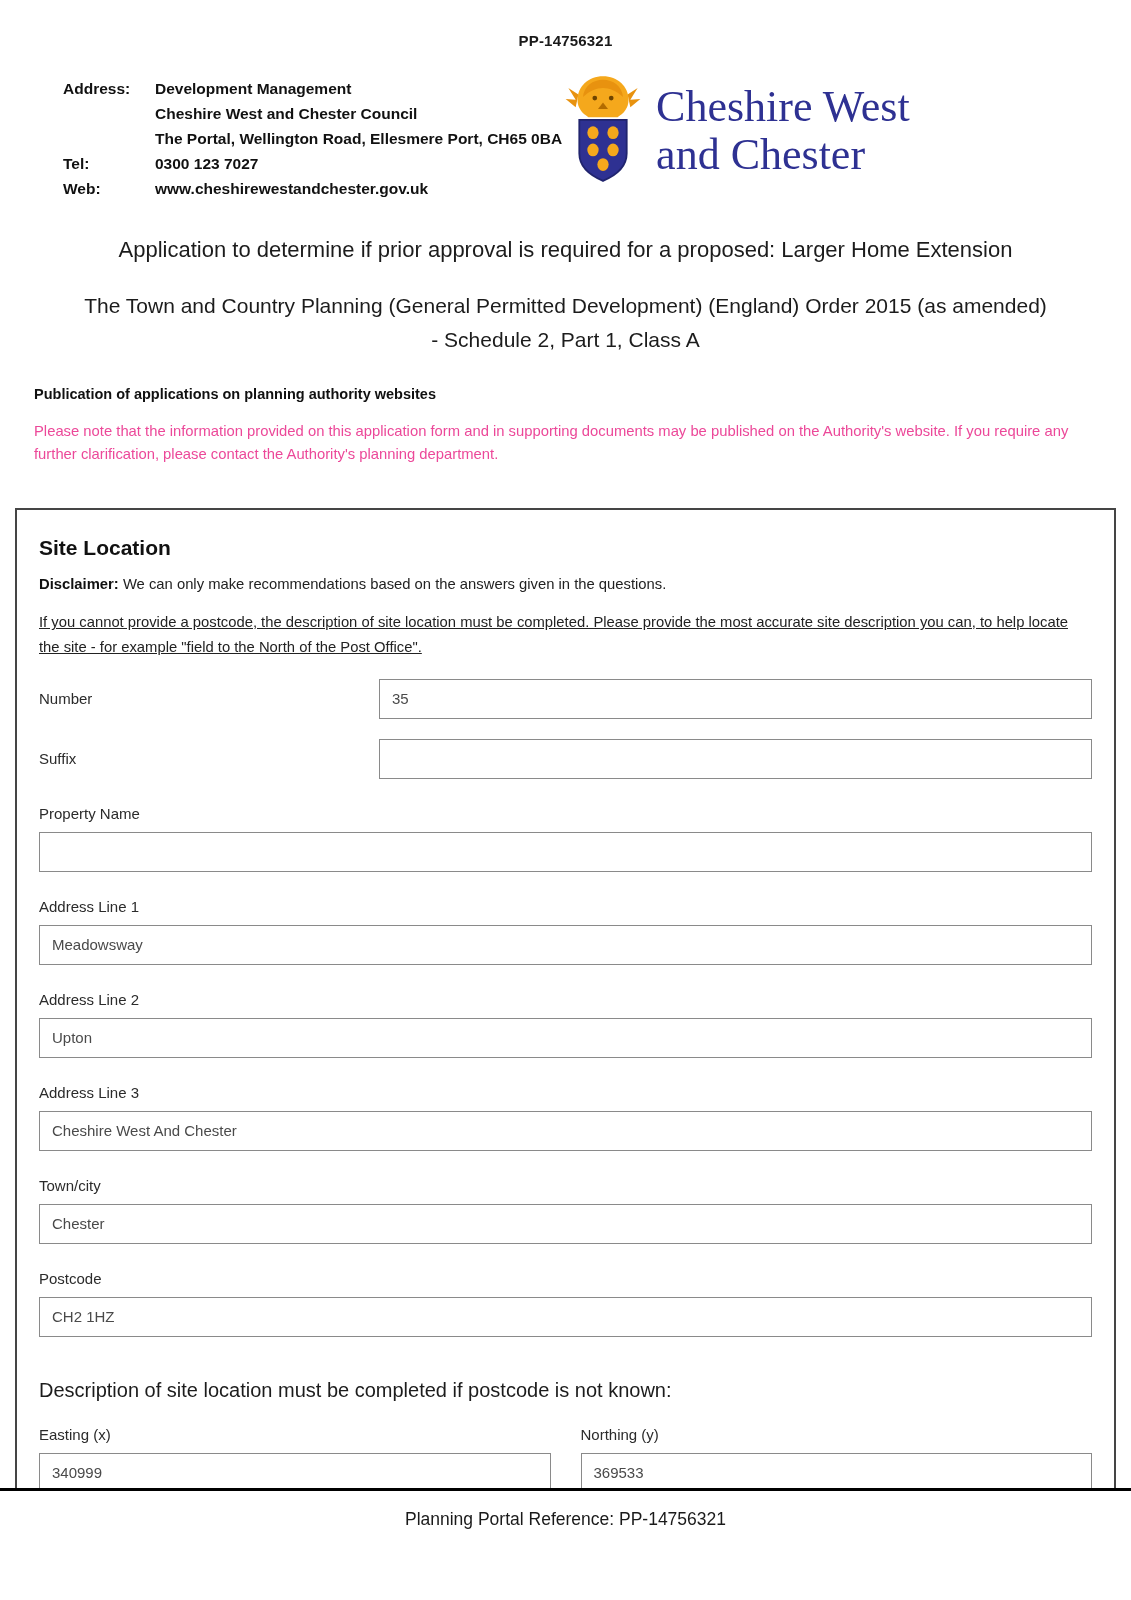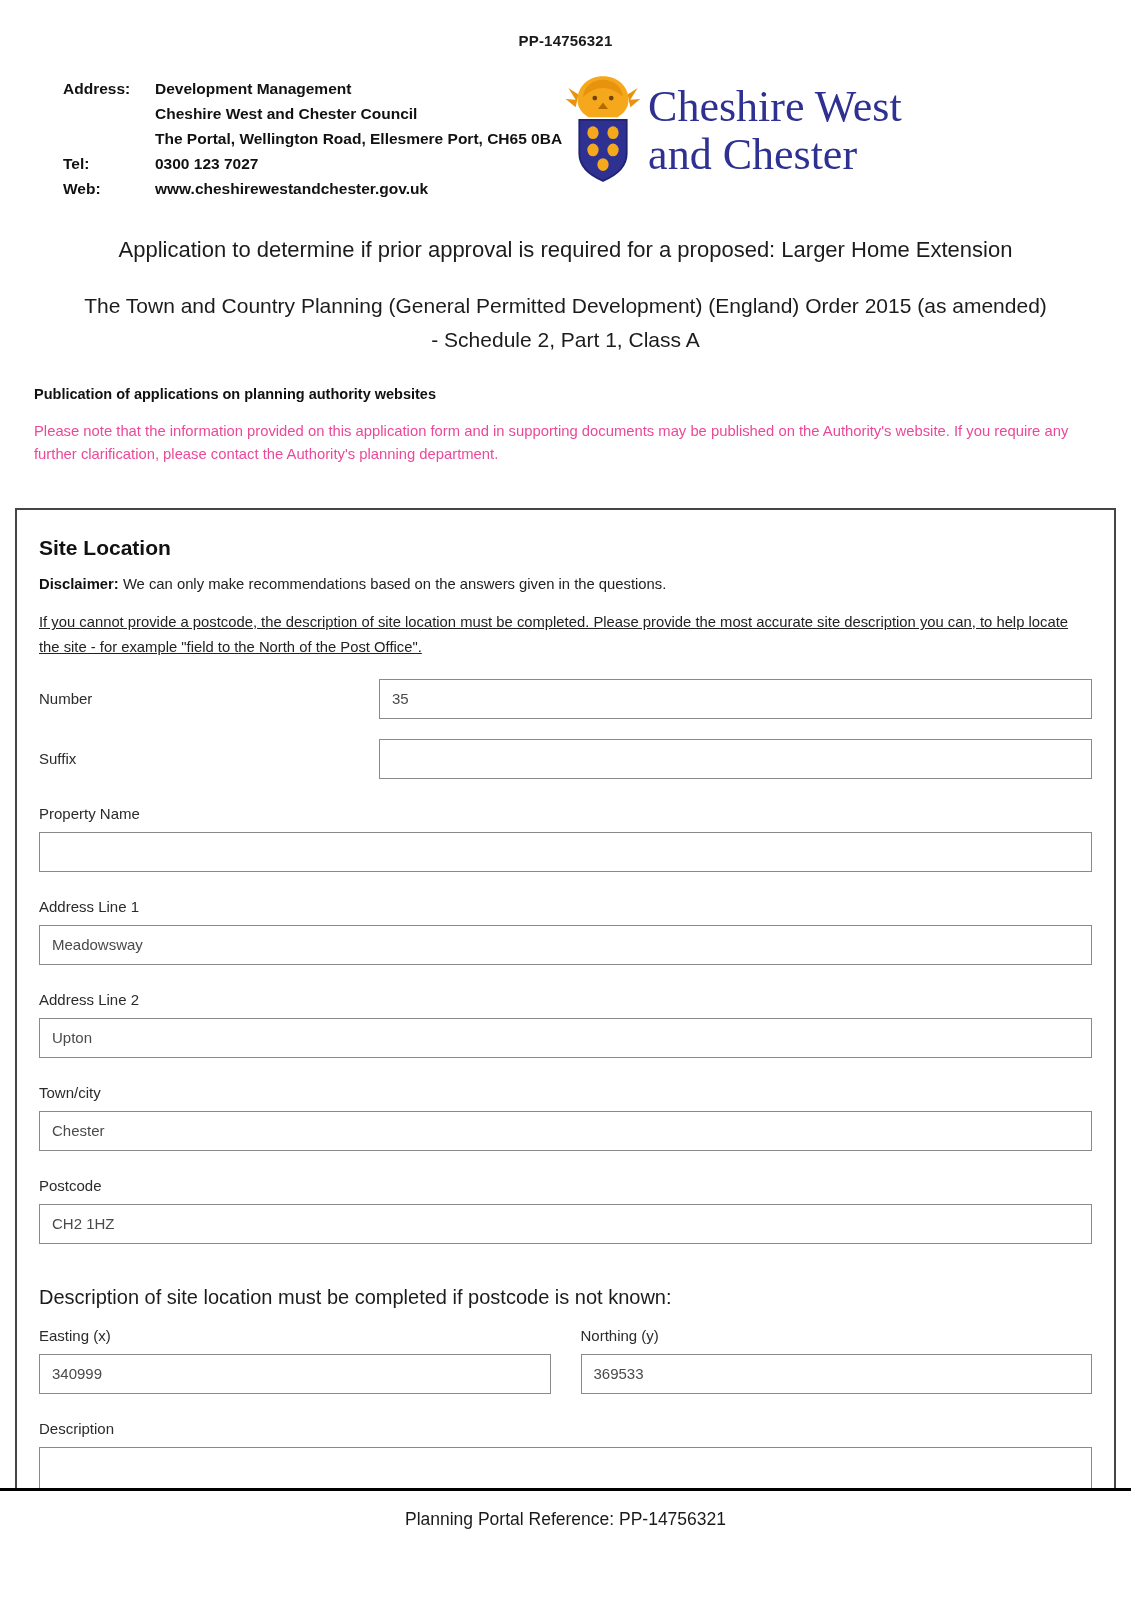--- a/index.html
+++ b/index.html
@@ -7,21 +7,21 @@
   body { font-family:"Liberation Sans", sans-serif; color:#1a1a1a; }
   .page { width:1131px; height:1600px; position:relative; background:#fff; overflow:hidden;border-radius:6px; }
   .content { height:1488px; overflow:hidden; }
 
   .ref-header { text-align:center; font-weight:bold; font-size:15px; padding-top:32px; letter-spacing:.2px; }
 
   .header-row { display:flex; justify-content:flex-start; align-items:flex-start; padding:28px 58px 0 63px; }
   .contact-grid { display:grid; grid-template-columns:92px auto; column-gap:0; row-gap:1px; font-size:15.5px; line-height:1.55; font-weight:600; color:#111; }
   .contact-grid .lbl { font-weight:700; }
 
-  .logo { display:flex; align-items:center; gap:4px; margin-top:-4px; }
+  .logo { display:flex; align-items:center; gap:12px; margin-top:-4px; }
   .logo-text { font-family:"Liberation Serif", serif; font-size:44px; line-height:1.08; color:#2e3192; white-space:nowrap; }
 
   .title { text-align:center; font-size:22px; margin-top:36px; padding:0 60px; color:#1c1c1c; }
   .subtitle { text-align:center; font-size:21px; margin-top:26px; line-height:1.6; padding:0 80px; color:#1c1c1c; }
 
   .pub-heading { margin:30px 34px 0; font-size:14.5px; font-weight:bold; color:#111; }
   .pub-body { margin:18px 34px 0; font-size:14.8px; line-height:1.55; color:#ec4899; max-width:1062px; }
 
   .section-box { margin:42px 15px 0; border:2px solid #454545; padding:26px 22px 40px; }
   .section-title { font-size:21px; font-weight:bold; margin-bottom:16px; color:#111; }
@@ -36,21 +36,21 @@
   .inline-field input.fld { flex:1; }
 
   .stacked-field { margin-top:26px; }
   .stacked-field .flabel { display:block; font-size:15px; color:#2b2b2b; margin-bottom:10px; }
   .stacked-field input.fld { width:100%; }
 
   .desc-heading { font-size:20px; margin-top:42px; color:#1c1c1c; }
 
   .coord-row { display:flex; gap:30px; margin-top:18px; }
   .coord-col { flex:1; }
-  .coord-col .flabel { display:block; font-size:15px; color:#2b2b2b; margin-bottom:10px; }
+  .coord-col .flabel { display:block; font-size:15px; color:#2b2b2b; margin-bottom:10px;margin-top:6px; }
   .coord-col input.fld { width:100%; }
 
   .page-break-line { height:3px; background:#000; width:1131px; }
   .footer { text-align:center; padding-top:18px; font-size:17.5px; color:#1a1a1a; }
 </style>
 </head>
 <body>
 
 <div class="page">
   <div class="content">
@@ -132,20 +132,24 @@
       <div class="stacked-field">
         <span class="flabel">Address Line 1</span>
         <input class="fld" type="text" value="Meadowsway" style="">
       </div>
 
       <div class="stacked-field">
         <span class="flabel">Address Line 2</span>
         <input class="fld" type="text" value="Upton" style="">
       </div>
 
+      <div class="stacked-field">
+        <span class="flabel">Address Line 3</span>
+        <input class="fld" type="text" value="Cheshire West And Chester" style="">
+      </div>
 
       <div class="stacked-field">
         <span class="flabel">Town/city</span>
         <input class="fld" type="text" value="Chester" style="">
       </div>
 
       <div class="stacked-field">
         <span class="flabel">Postcode</span>
         <input class="fld" type="text" value="CH2 1HZ" style="">
       </div>

